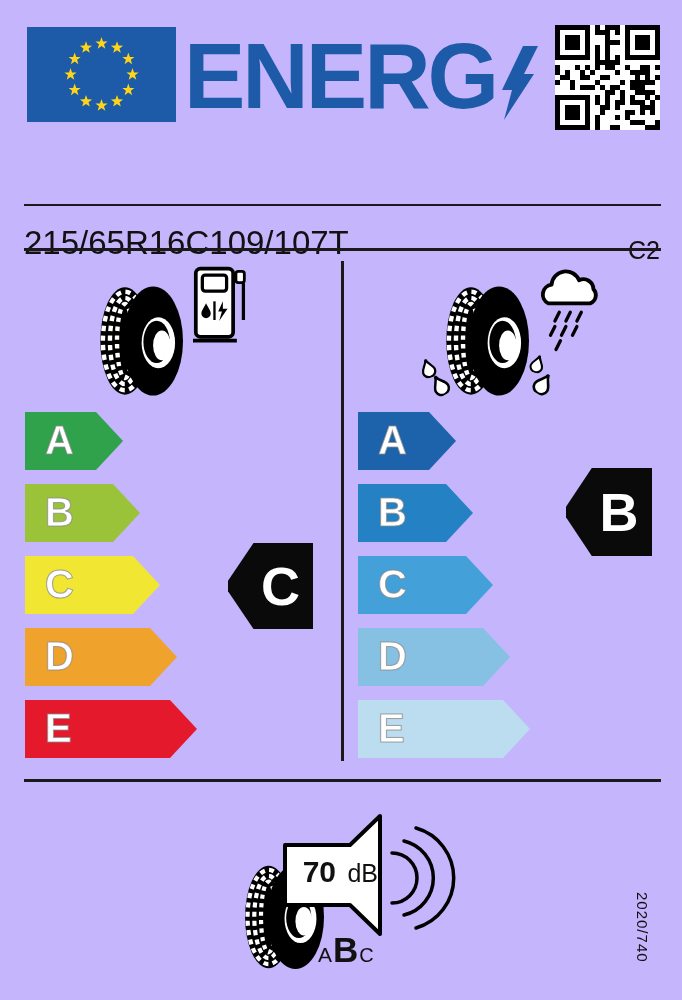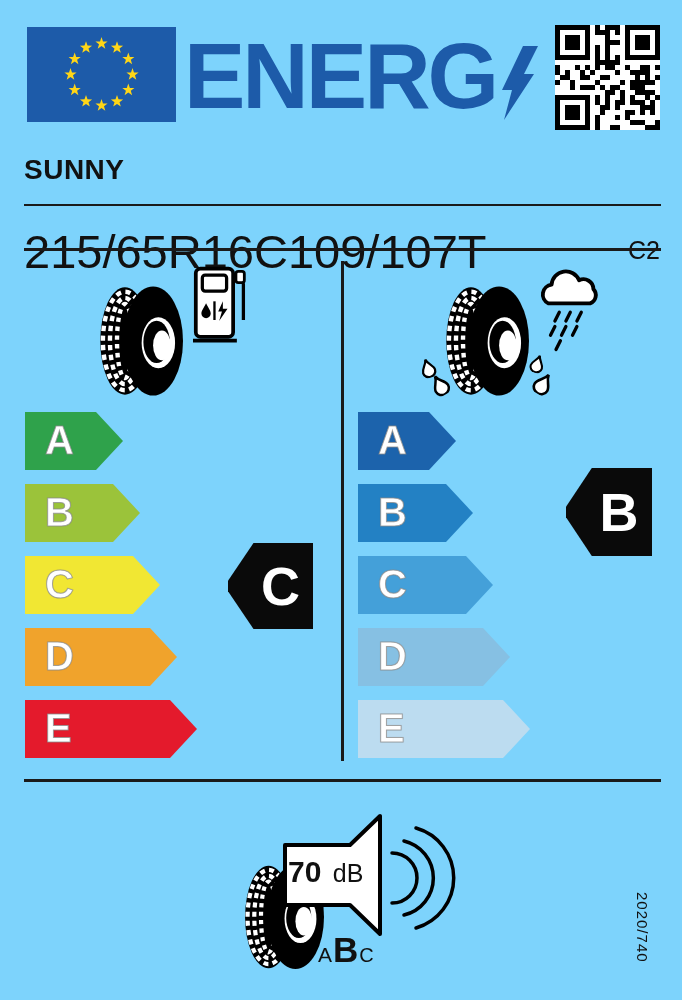--- a/index.html
+++ b/index.html
@@ -1,35 +1,35 @@
 <!DOCTYPE html>
 <html><head>
 <meta charset="utf-8">
 <style>
   html,body{margin:0;padding:0;background:#fff;}
-  .label{position:relative;width:682px;height:1000px;background:#7dd3fc;overflow:hidden;
+  .label{position:relative;width:682px;height:1000px;background:#c4b5fd;overflow:hidden;
          font-family:"Liberation Sans", sans-serif;color:#111;}
   .abs{position:absolute;}
   .hline{position:absolute;left:24px;width:637px;background:#1a1a1a;}
   .vdivider{position:absolute;background:#1a1a1a;}
   .brand{font-size:28px;font-weight:bold;letter-spacing:.5px;}
   .labelcode{font-size:28px;}
-  .tyresize{font-size:47px;}
+  .tyresize{font-size:33px;}
   .tyreclass{font-size:25px;}
   .energy-title{font-size:92px;font-weight:bold;letter-spacing:-3px;line-height:92px;}
   .row-arrow{position:absolute;height:58px;
      clip-path:polygon(0 0, calc(100% - 27px) 0, 100% 50%, calc(100% - 27px) 100%, 0 100%);}
   .row-letter{display:block;color:#fff;font-size:40px;font-weight:600;line-height:57px;
      padding-left:20px;-webkit-text-stroke:1px rgba(140,140,140,.75);
      text-shadow:0 0 1px rgba(90,90,90,.5);}
   .rating-arrow{position:absolute;
      clip-path:polygon(100% 0,30% 0,0 44%,0 56%,30% 100%,100% 100%);}
   .rating-letter{display:block;color:#fff;font-weight:bold;font-size:54px;text-align:center;
      padding-left:20px;}
-  .db-box{position:absolute;left:288px;top:855px;width:90px;text-align:left;white-space:nowrap;}
+  .db-box{position:absolute;left:288px;top:855px;width:90px;text-align:right;white-space:nowrap;}
   .db-val{font-size:30px;font-weight:bold;}
   .db-unit{font-size:25px;}
   .abc{position:absolute;left:318px;top:930px;display:flex;align-items:baseline;gap:1px;}
   .abc .s{font-size:21px;}
   .abc .big{font-size:35px;font-weight:bold;}
   .abc .s2{font-size:20px;}
   .regnum{position:absolute;left:634px;top:892px;writing-mode:vertical-rl;font-size:15px;letter-spacing:1px;}
   svg{display:block;}
 </style>
 </head>
@@ -226,21 +226,20 @@
         <rect x="20" y="19" width="1" height="1"></rect>
         <rect x="8" y="20" width="1" height="1"></rect>
         <rect x="11" y="20" width="1" height="1"></rect>
         <rect x="12" y="20" width="1" height="1"></rect>
         <rect x="18" y="20" width="1" height="1"></rect>
         <rect x="19" y="20" width="1" height="1"></rect>
         <rect x="20" y="20" width="1" height="1"></rect>
       </g>
   </svg>
 
-  <div class="abs brand" style="left:24px;top:154px">SUNNY</div>
 
   <div class="hline" style="top:204px;height:2px"></div>
 
   <div class="abs tyresize" style="left:24px;top:224px">215/65R16C109/107T</div>
   <div class="abs tyreclass" style="right:22px;top:236px">C2</div>
 
   <div class="hline" style="top:248px;height:3px"></div>
   <div class="vdivider" style="left:341px;top:261px;width:2.5px;height:500px"></div>
 
   <svg class="abs" style="left:93px;top:262px" width="162" height="140" viewBox="0 0 162 140">

